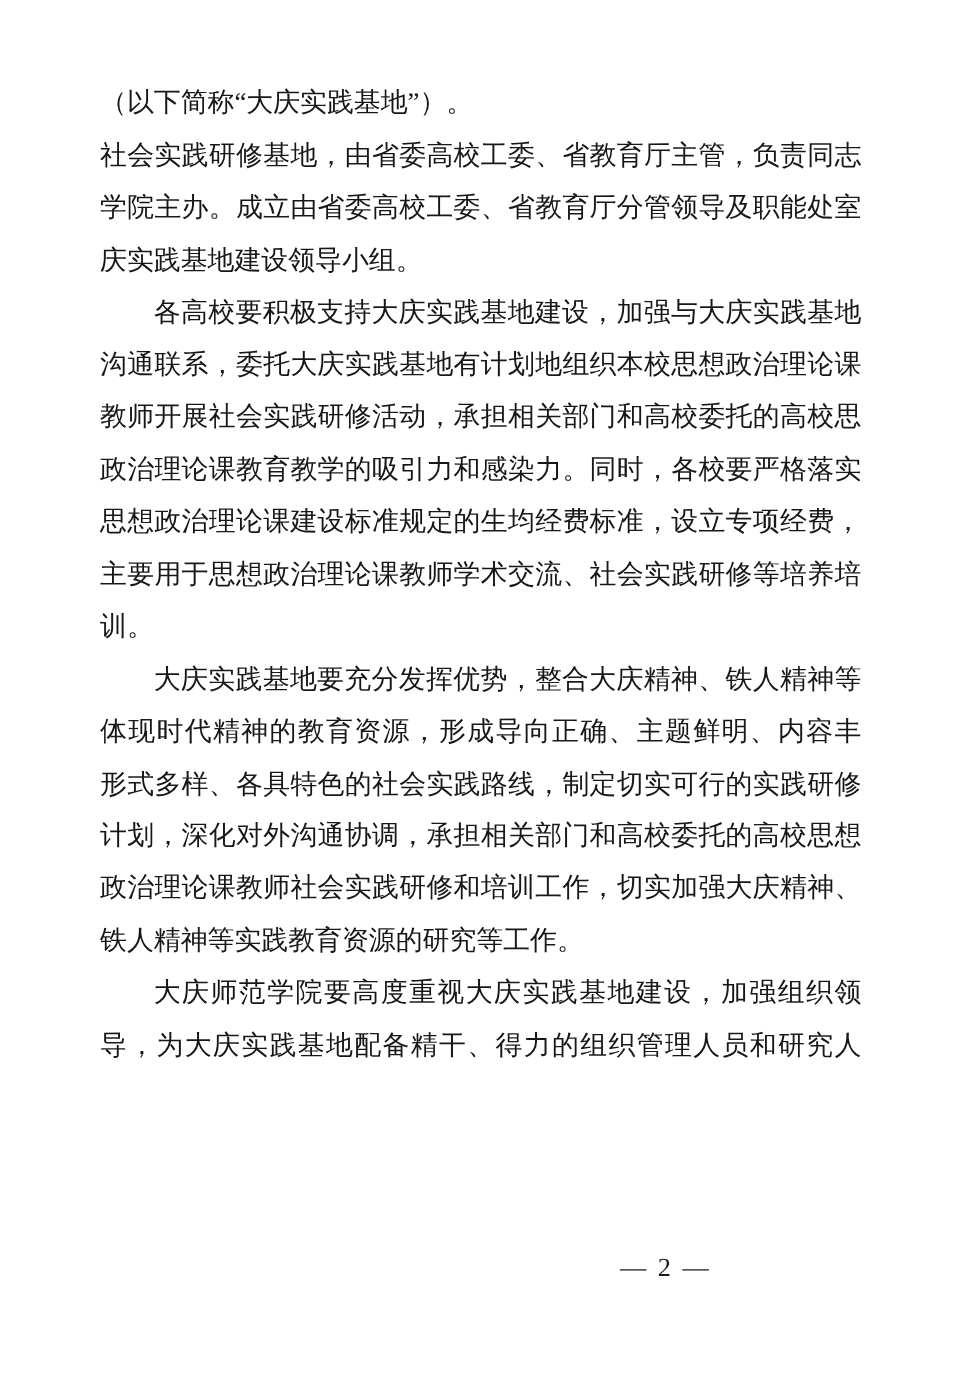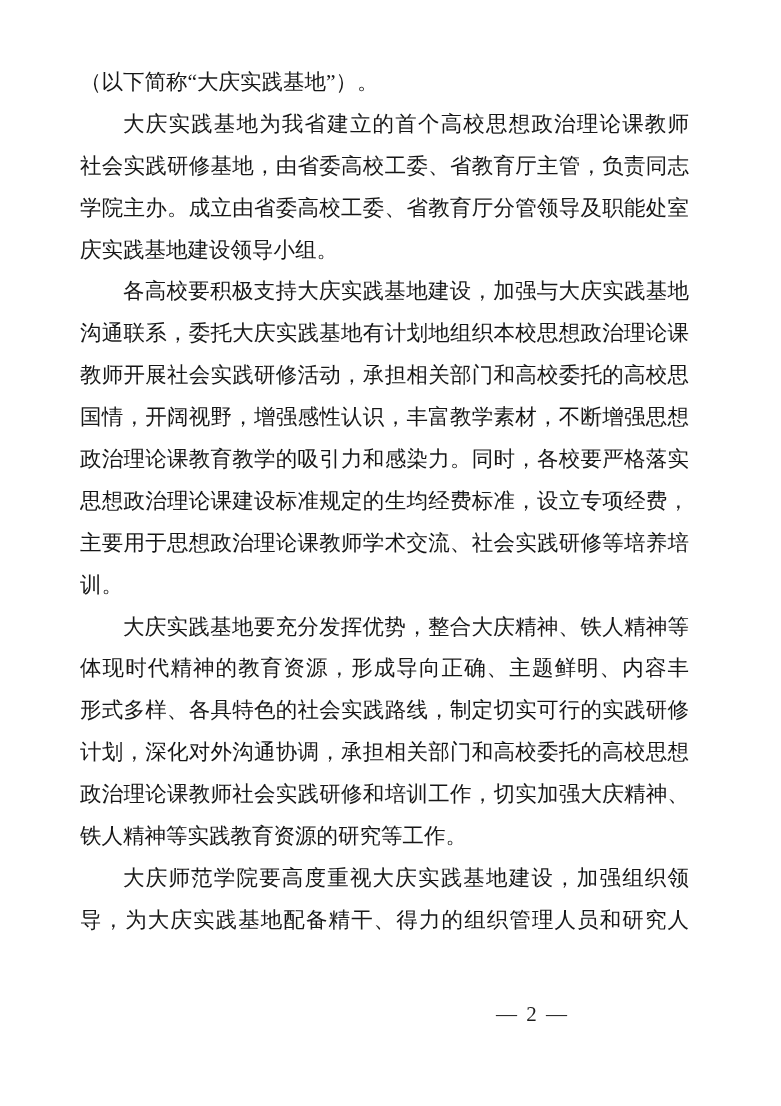--- a/index.html
+++ b/index.html
@@ -61,31 +61,29 @@
 <body>
 
 <div class="page">
   <div class="text-column">
 
     <div class="para">
       <div class="line">（以下简称“大庆实践基地”）。</div>
     </div>
 
     <div class="para">
-      <div class="line fill indent">大庆实践基地为我省建立的首个高校思想政治理论课教师</div>
       <div class="line fill">社会实践研修基地，由省委高校工委、省教育厅主管，负责同志</div>
       <div class="line fill">学院主办。成立由省委高校工委、省教育厅分管领导及职能处室</div>
       <div class="line">庆实践基地建设领导小组。</div>
     </div>
 
     <div class="para">
       <div class="line fill indent">各高校要积极支持大庆实践基地建设，加强与大庆实践基地</div>
       <div class="line fill">沟通联系，委托大庆实践基地有计划地组织本校思想政治理论课</div>
       <div class="line fill">教师开展社会实践研修活动，承担相关部门和高校委托的高校思想</div>
-      <div class="line fill">国情，开阔视野，增强感性认识，丰富教学素材，不断增强思想</div>
       <div class="line fill">政治理论课教育教学的吸引力和感染力。同时，各校要严格落实</div>
       <div class="line fill">思想政治理论课建设标准规定的生均经费标准，设立专项经费，</div>
       <div class="line fill">主要用于思想政治理论课教师学术交流、社会实践研修等培养培</div>
       <div class="line">训。</div>
     </div>
 
     <div class="para">
       <div class="line fill indent">大庆实践基地要充分发挥优势，整合大庆精神、铁人精神等</div>
       <div class="line fill">体现时代精神的教育资源，形成导向正确、主题鲜明、内容丰富、</div>
       <div class="line fill">形式多样、各具特色的社会实践路线，制定切实可行的实践研修</div>

